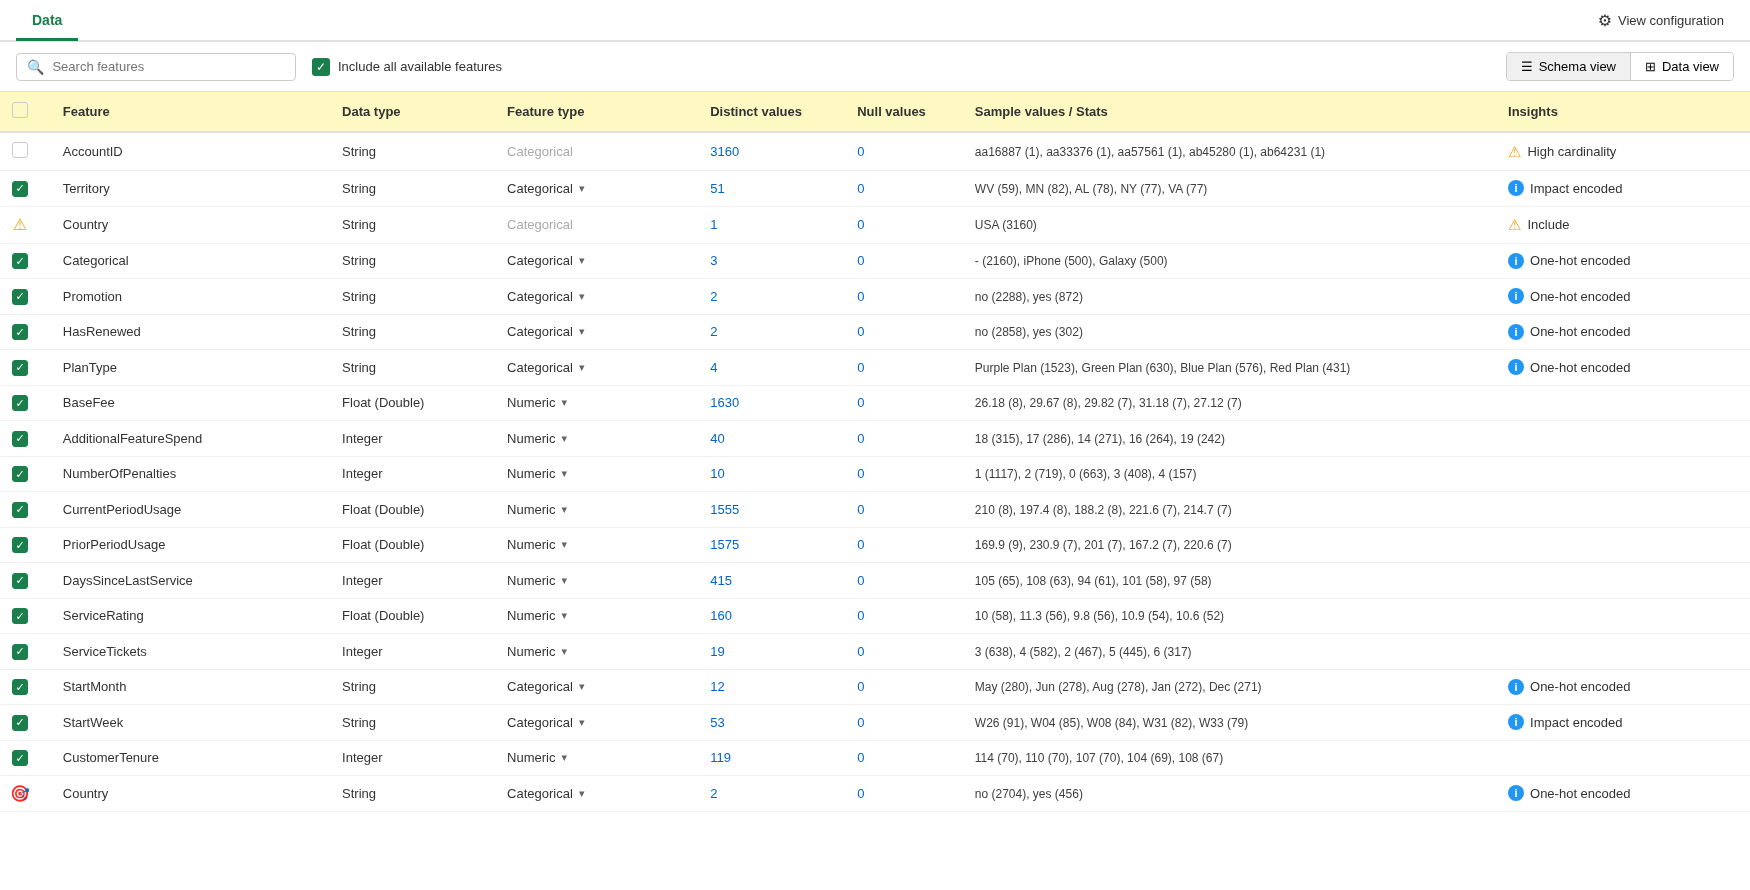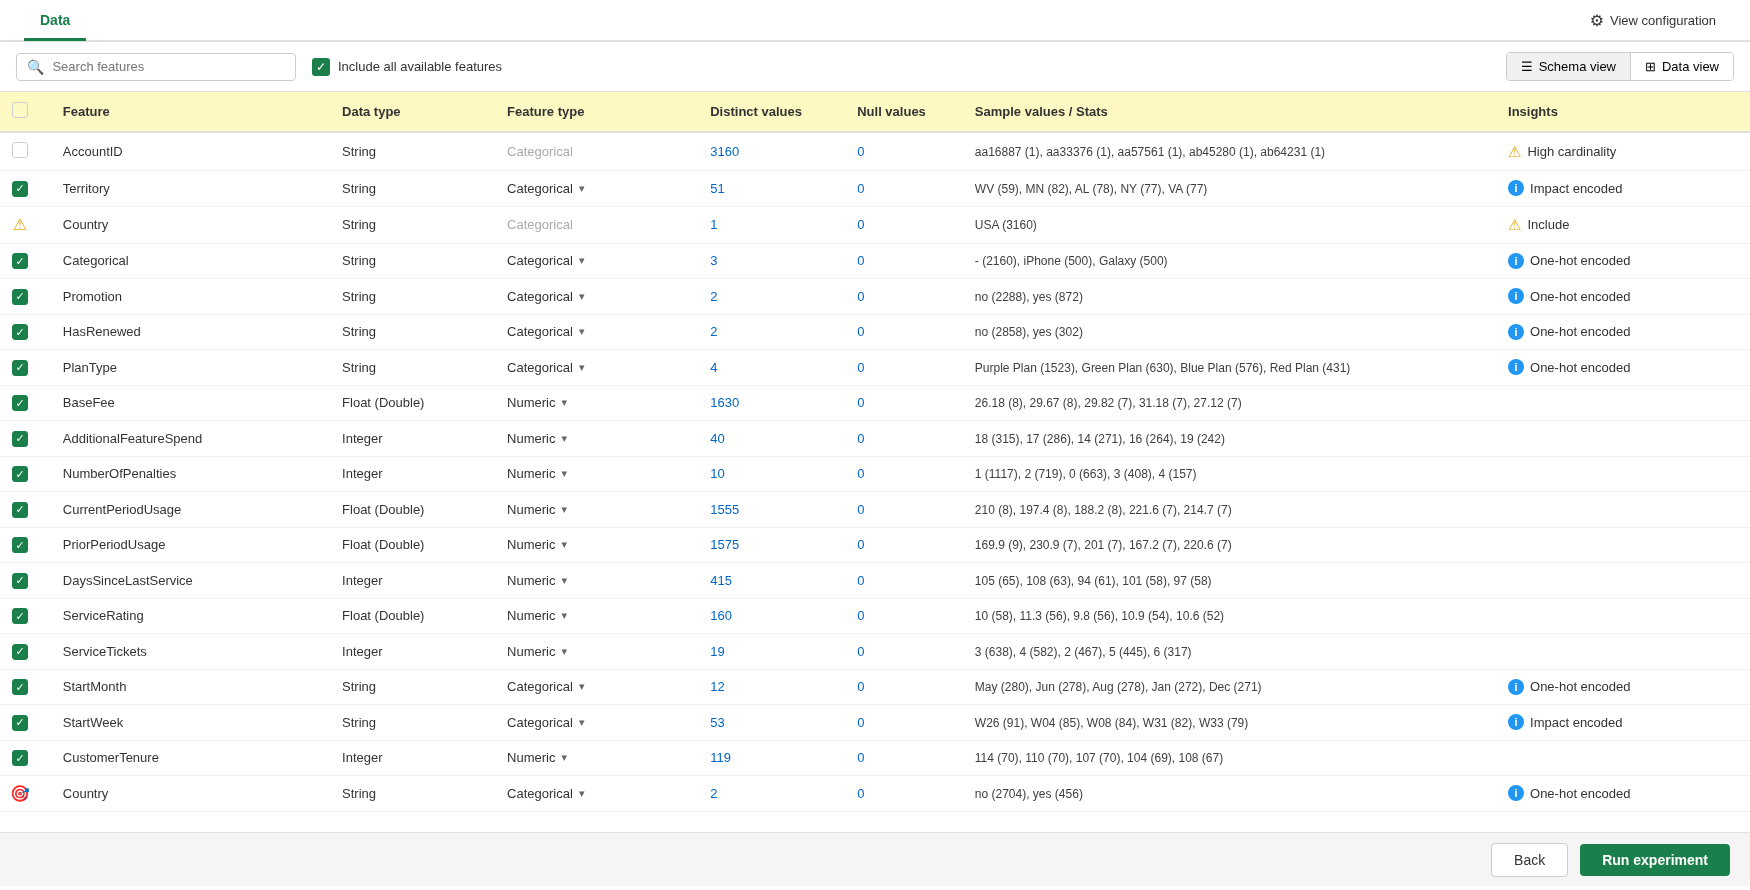--- a/index.html
+++ b/index.html
@@ -4,21 +4,21 @@
   <style>
     * { box-sizing: border-box; margin: 0; padding: 0; }
     body { font-family: -apple-system, BlinkMacSystemFont, 'Segoe UI', Arial, sans-serif; font-size: 13px; background: #f5f5f5; color: #333; }
 
     .top-bar {
       display: flex;
       align-items: center;
       background: #fff;
       border-bottom: 2px solid #e0e0e0;
       height: 42px;
-      padding: 0 24px;
+      padding: 0 16px;
     }
     .tab {
       padding: 10px 16px;
       font-size: 14px;
       font-weight: 600;
       cursor: pointer;
       border-bottom: 3px solid transparent;
       margin-bottom: -2px;
     }
     .tab.active {
@@ -630,17 +630,13 @@
               <div class="insight-badge">
         <span class="insight-icon-info">i</span>
         <span>One-hot encoded</span>
       </div>
             </td>
     </tr>
         </tbody>
     </table>
   </div>
 
-  <div class="bottom-bar">
-    <button class="btn-back">Back</button>
-    <button class="btn-run">Run experiment</button>
-  </div>
 </div>
 
 </body></html>

